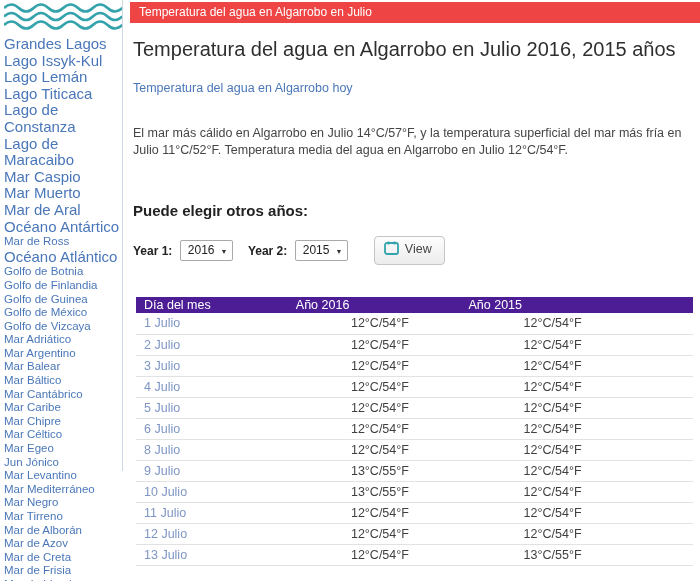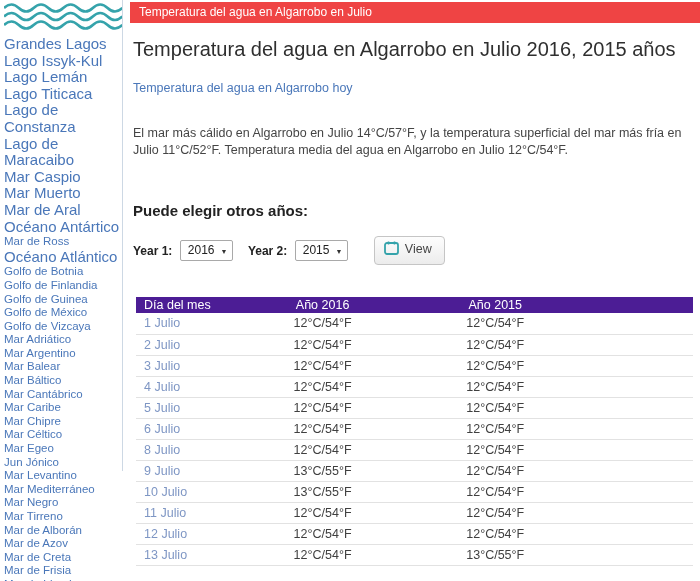--- a/index.html
+++ b/index.html
@@ -39,21 +39,21 @@
 
   
   .data-table { margin:35px 0 0 3px; width:557px; border-collapse:collapse;
     table-layout:fixed; font-size:12.5px; }
   .data-table col.c1 { width:18%; } .data-table col.c2 { width:31%; }
   .data-table col.c3 { width:31%; } .data-table col.c4 { width:20%; }
   .data-table thead th { background:#4c1d95; color:#fff; font-weight:400;
     height:16px; padding:0;margin-left:43px; }
   .data-table thead th:first-child { text-align:left; padding-left:8px; }
   .data-table td { height:21px; border-bottom:1px solid #e2e2e2; color:#3f3f3f;
-    text-align:center; padding:0; }
+    text-align:right; padding:0; }
   .data-table td.day { text-align:left; padding-left:8px;margin-top:24px; }
   .data-table td.day a { color:#7e96c4; }
   .data-table th { text-align:center; }
 </style>
 </head>
 <body>
 
 <div class="sidebar">
   <span class="logo">
     <svg width="118" height="27" viewBox="0 0 118 27">

